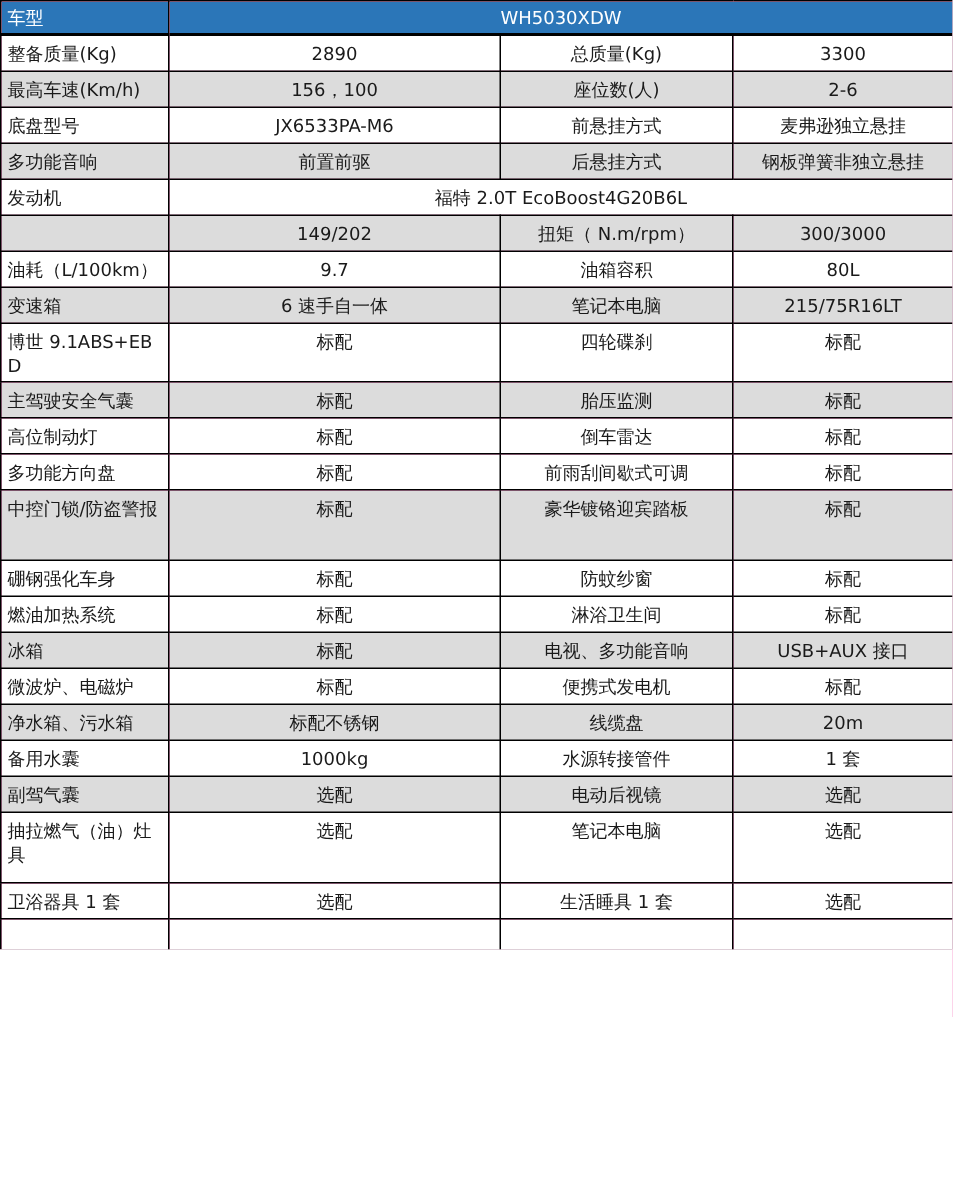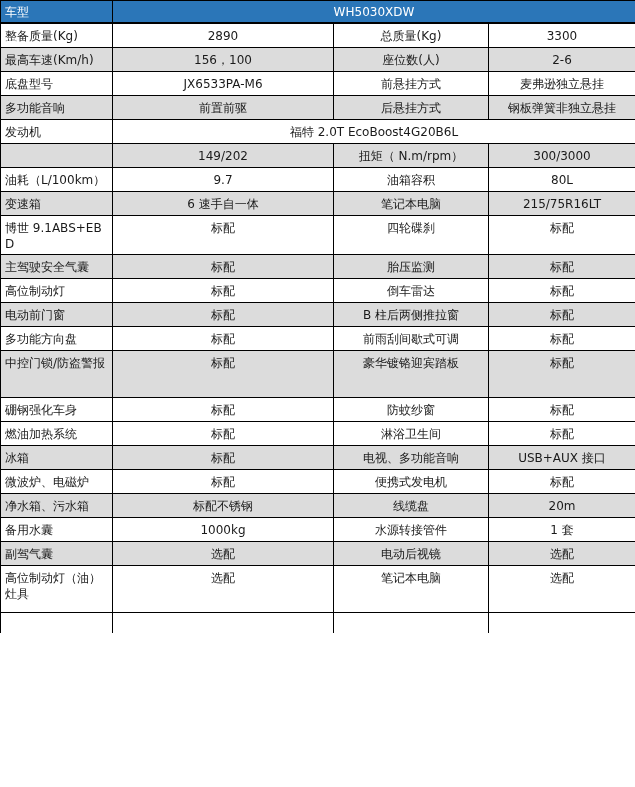--- a/index.html
+++ b/index.html
@@ -126,26 +126,20 @@
           <td class="c2">标配</td>
           <td class="c3">胎压监测</td>
           <td class="c4">标配</td>
         </tr>
         <tr>
           <td class="c1">高位制动灯</td>
           <td class="c2">标配</td>
           <td class="c3">倒车雷达</td>
           <td class="c4">标配</td>
         </tr>
-        <tr class="shade">
-          <td class="c1">电动前门窗</td>
-          <td class="c2">标配</td>
-          <td class="c3">B 柱后两侧推拉窗</td>
-          <td class="c4">标配</td>
-        </tr>
         <tr>
           <td class="c1">多功能方向盘</td>
           <td class="c2">标配</td>
           <td class="c3">前雨刮间歇式可调</td>
           <td class="c4">标配</td>
         </tr>
         <tr class="shade tall">
           <td class="c1">中控门锁/防盗警报</td>
           <td class="c2">标配</td>
           <td class="c3">豪华镀铬迎宾踏板</td>
@@ -187,23 +181,29 @@
           <td class="c3">水源转接管件</td>
           <td class="c4">1 套</td>
         </tr>
         <tr class="shade">
           <td class="c1">副驾气囊</td>
           <td class="c2">选配</td>
           <td class="c3">电动后视镜</td>
           <td class="c4">选配</td>
         </tr>
         <tr class="tall">
-          <td class="c1">高位制动灯（油）灶具</td>
+          <td class="c1">抽拉燃气（油）灶具</td>
           <td class="c2">选配</td>
           <td class="c3">笔记本电脑</td>
+          <td class="c4">选配</td>
+        </tr>
+        <tr>
+          <td class="c1">卫浴器具 1 套</td>
+          <td class="c2">选配</td>
+          <td class="c3">生活睡具 1 套</td>
           <td class="c4">选配</td>
         </tr>
         <tr class="empty-last">
           <td class="c1"></td>
           <td class="c2"></td>
           <td class="c3"></td>
           <td class="c4"></td>
         </tr>
       </tbody>
   </table>

